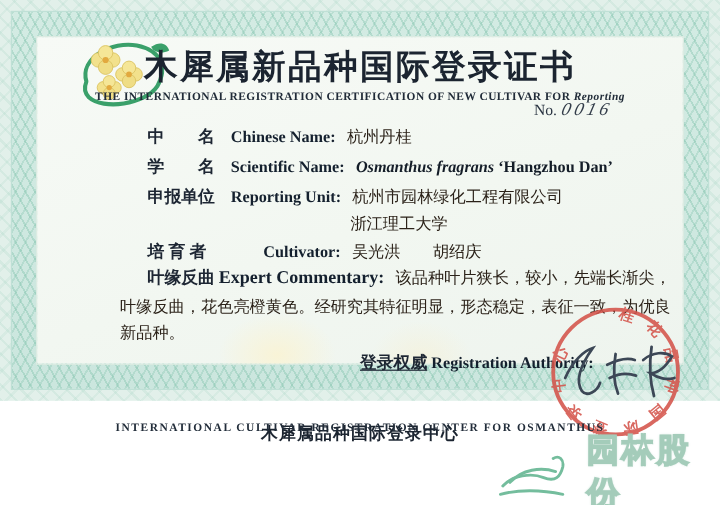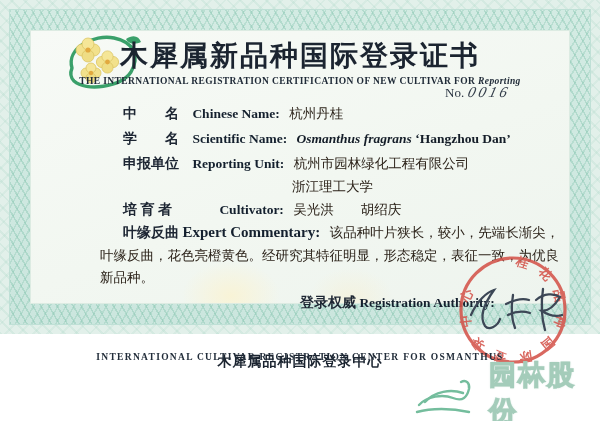--- a/index.html
+++ b/index.html
@@ -39,21 +39,21 @@
   .en-label{font-weight:700;color:#14202e;font-size:13.5px;margin-right:6px;text-align:center;}
   .row-cultivator .en-label{margin-left:27px;}
   .val{color:#2b2219;}
   .sci{font-weight:700;color:#141d28;}
   .sci i{font-style:italic;}
   .commentary{left:100px;top:221px;width:462px;font-size:13.5px;line-height:22.5px;
     color:#2b2219;text-indent:23px;}
   .commentary .cn-com{font-size:14px;font-weight:600;color:#1d2633;}
   .commentary .en-label{font-size:15px;}
   .authority{left:300px;top:294px;font-size:13.5px;white-space:nowrap;}
-  .authority .cnb, .dateline .cnb{font-weight:600;color:#1d2633;font-size:14px;}
+  .authority .cnb, .dateline .cnb{font-weight:600;color:#1d2633;font-size:14px;text-decoration:underline;}
   .authority .enb, .dateline .enb{font-weight:700;color:#14202e;}
   .dateline{left:300px;top:317px;font-size:13.5px;white-space:nowrap;}
   .dateline .cnb{display:inline-block;width:55px;}
   .footer-cn{left:0;right:0;top:353px;text-align:center;font-size:14px;font-weight:700;
     letter-spacing:1px;color:#1b2430;}
   .footer-en{left:0;right:0;top:352px;text-align:center;font-size:9.5px;font-weight:600;
     letter-spacing:1.3px;color:#222d3a;}
   .seal{left:454px;top:251px;width:118px;height:118px;opacity:.88;}
   .signature{left:463px;top:278px;width:106px;height:62px;}
   .wm-name{left:489px;top:357px;font-size:27px;font-weight:700;letter-spacing:2px;

